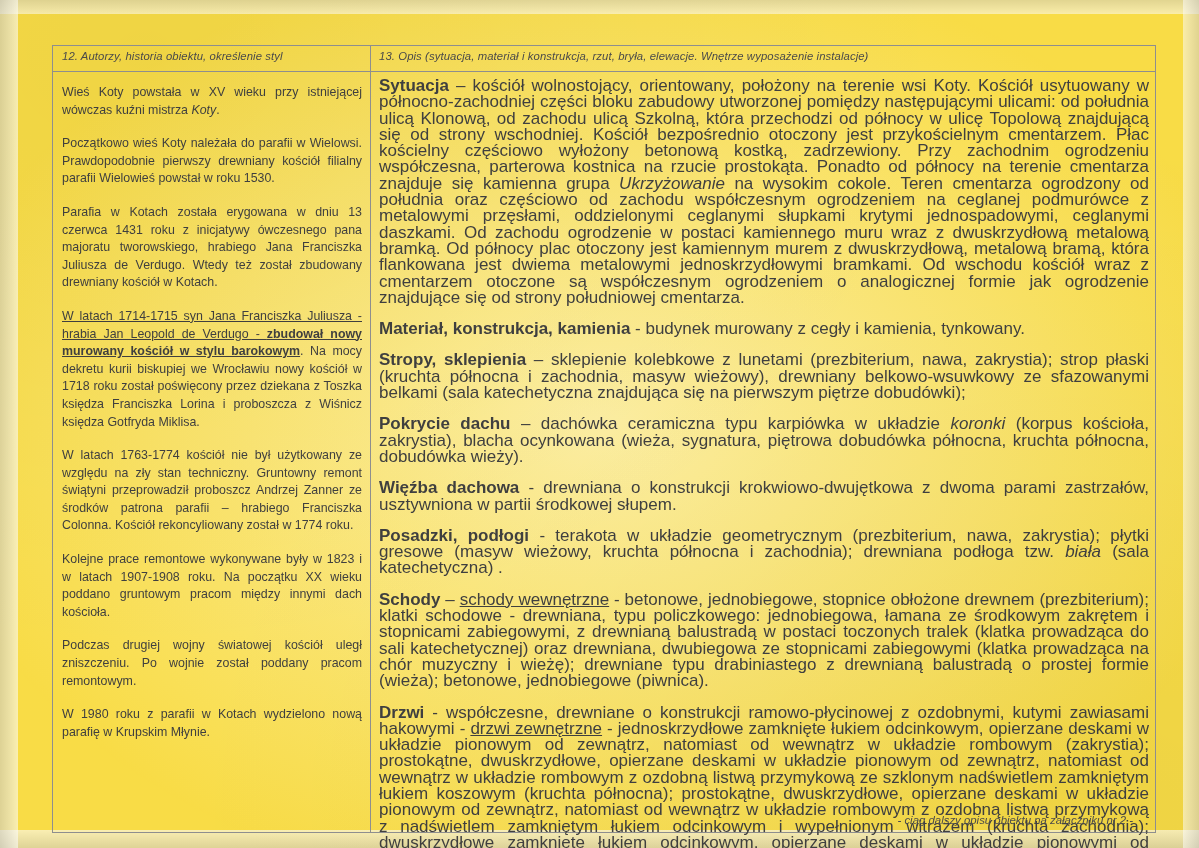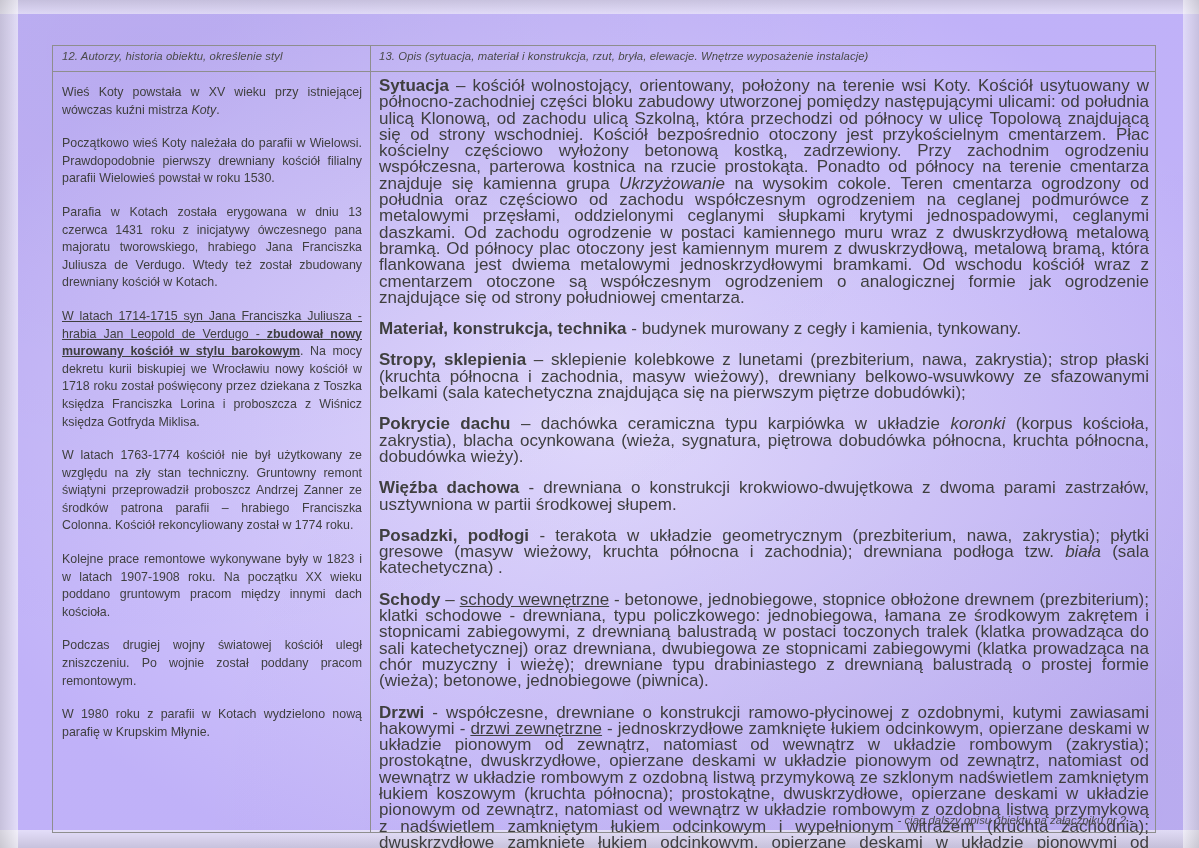--- a/index.html
+++ b/index.html
@@ -7,21 +7,21 @@
     padding: 0;
     background: #b8b8b8;
   }
   body {
     font-family: "Liberation Sans", sans-serif;
   }
   .page {
     position: relative;
     width: 1199px;
     height: 848px;
-    background: #c4b5fd;
+    background: #fde047;
     overflow: hidden;
     box-sizing: border-box;
   }
   
   .paper-tone {
     position: absolute;
     inset: 0;
     background:
       radial-gradient(ellipse at 12% 6%, rgba(0,0,0,0.035), rgba(0,0,0,0) 55%),
       radial-gradient(ellipse at 92% 96%, rgba(0,0,0,0.04), rgba(0,0,0,0) 60%),
@@ -167,21 +167,21 @@
       <div class="para">Parafia w Kotach została erygowana w dniu 13 czerwca 1431 roku z inicjatywy ówczesnego pana majoratu tworowskiego, hrabiego Jana Franciszka Juliusza de Verdugo. Wtedy też został zbudowany drewniany kościół w Kotach.</div>
       <div class="para"><u>W latach 1714-1715 syn Jana Franciszka Juliusza - hrabia Jan Leopold de Verdugo - <b>zbudował nowy murowany kościół w stylu barokowym</b></u>. Na mocy dekretu kurii biskupiej we Wrocławiu nowy kościół w 1718 roku został poświęcony przez dziekana z Toszka księdza Franciszka Lorina i proboszcza z Wiśnicz księdza Gotfryda Miklisa.</div>
       <div class="para">W latach 1763-1774 kościół nie był użytkowany ze względu na zły stan techniczny. Gruntowny remont świątyni przeprowadził proboszcz Andrzej Zanner ze środków patrona parafii – hrabiego Franciszka Colonna. Kościół rekoncyliowany został w 1774 roku.</div>
       <div class="para">Kolejne prace remontowe wykonywane były w 1823 i w latach 1907-1908 roku. Na początku XX wieku poddano gruntowym pracom między innymi dach kościoła.</div>
       <div class="para">Podczas drugiej wojny światowej kościół uległ zniszczeniu. Po wojnie został poddany pracom remontowym.</div>
       <div class="para">W 1980 roku z parafii w Kotach wydzielono nową parafię w Krupskim Młynie.</div>
     </div>
 
   <div class="col-right" id="right-col">
       <div class="blk"><span class="lead">Sytuacja</span><span> – </span><span>kościół wolnostojący, orientowany, położony na terenie wsi Koty. Kościół usytuowany  w północno-zachodniej części bloku zabudowy utworzonej pomiędzy następującymi ulicami: od południa ulicą Klonową, od zachodu ulicą Szkolną, która przechodzi od północy w ulicę Topolową znajdującą się od strony wschodniej. Kościół bezpośrednio otoczony jest przykościelnym cmentarzem. Płac kościelny częściowo wyłożony betonową kostką, zadrzewiony. Przy zachodnim ogrodzeniu współczesna, parterowa kostnica na rzucie prostokąta. Ponadto od północy na terenie cmentarza znajduje się kamienna grupa <i>Ukrzyżowanie</i>  na wysokim cokole. Teren cmentarza ogrodzony od południa oraz częściowo od zachodu współczesnym ogrodzeniem na ceglanej podmurówce z metalowymi przęsłami, oddzielonymi ceglanymi słupkami krytymi jednospadowymi, ceglanymi daszkami. Od zachodu ogrodzenie w postaci kamiennego muru wraz z dwuskrzydłową metalową bramką. Od północy plac otoczony jest kamiennym murem z dwuskrzydłową, metalową bramą, która flankowana jest dwiema metalowymi jednoskrzydłowymi bramkami. Od wschodu kościół wraz z cmentarzem otoczone są współczesnym ogrodzeniem o analogicznej formie jak ogrodzenie znajdujące się od strony południowej cmentarza.</span></div>
-      <div class="blk"><span class="lead">Materiał, konstrukcja, technika</span><span> - </span><span>budynek murowany z cegły i kamienia, tynkowany.</span></div>
+      <div class="blk"><span class="lead">Materiał, konstrukcja, kamienia</span><span> - </span><span>budynek murowany z cegły i kamienia, tynkowany.</span></div>
       <div class="blk"><span class="lead">Stropy,  sklepienia</span><span> – </span><span>sklepienie kolebkowe z lunetami (prezbiterium, nawa, zakrystia); strop płaski (kruchta północna i zachodnia, masyw wieżowy),  drewniany belkowo-wsuwkowy ze sfazowanymi belkami (sala katechetyczna znajdująca się na pierwszym piętrze dobudówki);</span></div>
       <div class="blk"><span class="lead">Pokrycie dachu</span><span> – </span><span>dachówka ceramiczna typu karpiówka w układzie <i>koronki</i>  (korpus kościoła, zakrystia), blacha ocynkowana (wieża, sygnatura, piętrowa dobudówka północna, kruchta północna, dobudówka wieży).</span></div>
       <div class="blk"><span class="lead">Więźba dachowa</span><span> - </span><span>drewniana o konstrukcji krokwiowo-dwujętkowa z dwoma parami zastrzałów, usztywniona w partii środkowej słupem.</span></div>
       <div class="blk"><span class="lead">Posadzki,  podłogi</span><span> - </span><span>terakota w układzie geometrycznym (prezbiterium, nawa, zakrystia); płytki gresowe (masyw wieżowy, kruchta północna i zachodnia); drewniana podłoga tzw. <i>biała</i> (sala katechetyczna) .</span></div>
       <div class="blk"><span class="lead">Schody</span><span> – </span><span><u>schody wewnętrzne</u> - betonowe, jednobiegowe, stopnice obłożone drewnem (prezbiterium); klatki schodowe - drewniana, typu policzkowego: jednobiegowa, łamana ze środkowym zakrętem i stopnicami zabiegowymi,  z drewnianą balustradą w postaci toczonych tralek (klatka prowadząca do sali katechetycznej) oraz drewniana, dwubiegowa ze stopnicami zabiegowymi (klatka prowadząca na chór muzyczny i wieżę); drewniane typu drabiniastego z  drewnianą balustradą o prostej formie (wieża); betonowe, jednobiegowe (piwnica).</span></div>
       <div class="blk"><span class="lead">Drzwi</span><span> -  </span><span>współczesne, drewniane o konstrukcji ramowo-płycinowej z ozdobnymi, kutymi zawiasami hakowymi -  <u>drzwi zewnętrzne</u> - jednoskrzydłowe zamknięte łukiem odcinkowym, opierzane deskami w układzie pionowym od zewnątrz, natomiast od wewnątrz w układzie rombowym (zakrystia); prostokątne, dwuskrzydłowe, opierzane deskami w układzie pionowym od zewnątrz, natomiast od wewnątrz w układzie rombowym z ozdobną listwą przymykową ze szklonym nadświetlem zamkniętym łukiem koszowym (kruchta północna); prostokątne, dwuskrzydłowe, opierzane deskami w układzie pionowym od zewnątrz, natomiast od wewnątrz w układzie rombowym z ozdobną listwą przymykową z nadświetlem zamkniętym łukiem odcinkowym i wypełnionym witrażem (kruchta zachodnia); dwuskrzydłowe zamknięte łukiem odcinkowym, opierzane deskami w układzie pionowymi od zewnątrz, natomiast od wewnątrz w układzie rombowym z ozdobną listwą przymykową (dobudówka wieży); <u>drzwi wewnętrzne</u> - jednoskrzydłowe zamknięte łukiem pełnym, opierzane deskami w układzie w <i>jodełkę</i> (drzwi klatki prowadzącej do zakrystii); prostokątne, dwuskrzydłowe, dwupłycinowe (sala katechetyczna); prostokątne, dwuskrzydłowe, wielopłycinowe, w górnej partii częściowo szklone i wypełnione szczebliną krzyżową z ozdobną listwą przymykową (kruchta północna); prostokątne, czteroskrzydłowe, z dwoma stałymi, bocznymi skrzydłami; drzwi wielopłycinowe, w górnej partii częściowo szklone i wypełnione szczebliną krzyżową z ozdobną listwą przymykową oraz nadświetlem szklonym zamkniętym łukiem odcinkowym (kruchta zachodnia); prostokątne, metalowe opierzane metalową kratownicą z ozdobnymi, kutymi ćwiekami (zakrystia).</span></div>
     </div>
 
   <div class="footnote">-  ciąg  dalszy opisu  obiektu  na  załączniku  nr 2  -</div>
 

